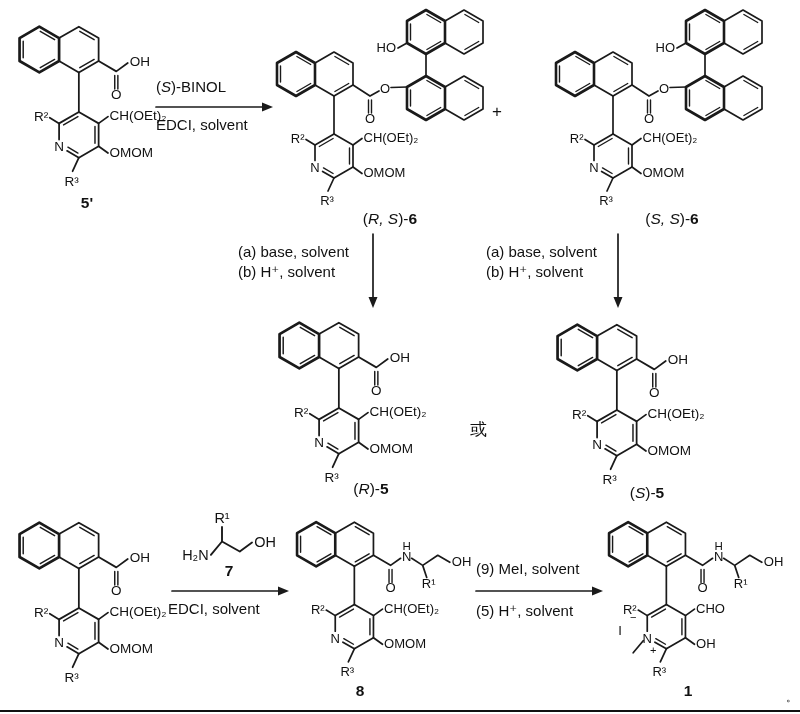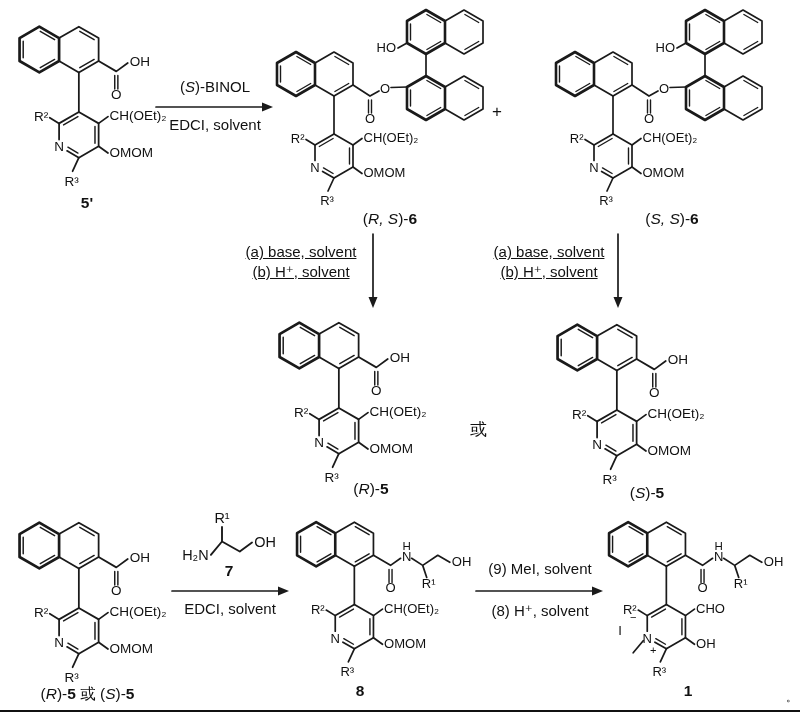--- a/index.html
+++ b/index.html
@@ -8,22 +8,22 @@
   svg{overflow:visible;}
   svg.struct{position:absolute;}
   .bond{stroke:#1a1a1a;fill:none;stroke-width:1.7;stroke-linecap:round;stroke-linejoin:round;}
   .bold{stroke-width:2.6;}
   .dbl{stroke:#1a1a1a;fill:none;stroke-width:1.4;stroke-linecap:round;}
   .ah{fill:#1a1a1a;stroke:none;}
   text{fill:#111;font-family:"Liberation Sans","DejaVu Sans",sans-serif;}
   .a13{font-size:13px;}
   .a12{font-size:11.5px;}
   .a11{font-size:11px;}
-  .rlabel{position:absolute;font-size:15px;text-align:center;white-space:nowrap;line-height:18px;}
-  .rlabel.lft{text-align:center;line-height:20px;text-decoration:underline;}
+  .rlabel{position:absolute;font-size:15px;white-space:nowrap;line-height:18px;}
+  .rlabel.lft{text-align:left;line-height:20px;}
   .clabel{position:absolute;font-size:15.5px;text-align:center;white-space:nowrap;}
   .it{font-style:italic;}
   .bd{font-weight:700;}
   .plus-sign{position:absolute;font-size:17px;font-weight:400;}
   .or-word{position:absolute;font-size:17px;}
   .period{position:absolute;font-size:11px;}
   .arrow{position:absolute;}
   #bottom-rule{position:absolute;left:0;top:710px;width:800px;height:2px;background:#111;}
 </style>
 </head>
@@ -172,23 +172,20 @@
   <div class="clabel" style="left:592px;top:484px;width:110px">
     <span>(</span><span class="it">S</span><span>)-</span><span class="bd">5</span>
   </div>
 
   
 
   
   <svg class="struct" viewBox="0 0 168 174" style="left:8px;top:506px;width:175px;height:181px">
     <use href="#core-acid"></use>
   </svg>
-  <div class="clabel" style="left:0px;top:684px;width:175px">
-    <span>(</span><span class="it">R</span><span>)-</span><span class="bd">5</span><span> 或 </span><span>(</span><span class="it">S</span><span>)-</span><span class="bd">5</span>
-  </div>
 
   
   <svg class="struct" viewBox="0 0 90 60" style="left:182px;top:508px;width:100px;height:67px">
     <path class="bond" d="M26,42 L36,30 M36,30 L36,17 M36,30 L52,39 M52,39 L63,31"></path>
     <text class="a13" x="24" y="47" text-anchor="end">H₂N</text>
     <text class="a13" x="36" y="13" text-anchor="middle">R¹</text>
     <text class="a13" x="65" y="35" text-anchor="start">OH</text>
   </svg>
   <div class="clabel" style="left:214px;top:562px;width:30px">
     <span class="bd">7</span>
@@ -218,21 +215,21 @@
 
   
   <div class="rlabel" style="left:476px;top:560px;width:128px">
     <span>(9) MeI, solvent</span>
   </div>
   <svg class="arrow" style="left:476px;top:584px" width="128" height="14">
     <line class="bond" x1="0" y1="7" x2="116" y2="7"></line>
     <polygon class="ah" points="116,2.5 127,7 116,11.5"></polygon>
   </svg>
   <div class="rlabel" style="left:476px;top:602px;width:128px">
-    <span>(8) H⁺, solvent</span>
+    <span>(5) H⁺, solvent</span>
   </div>
 
   
   <svg class="struct" viewBox="0 0 195 174" style="left:598px;top:506px;width:196px;height:175px">
     <use href="#naph" transform="translate(30,38)"></use>
     <line class="bond" x1="68" y1="60" x2="68" y2="98"></line>
     <use href="#pyr" transform="translate(68,120)"></use>
     <use href="#amide" transform="translate(87,49)"></use>
     <text class="a13" x="97.5" y="106" text-anchor="start">CHO</text>
     <text class="a13" x="97.5" y="141" text-anchor="start">OH</text>

